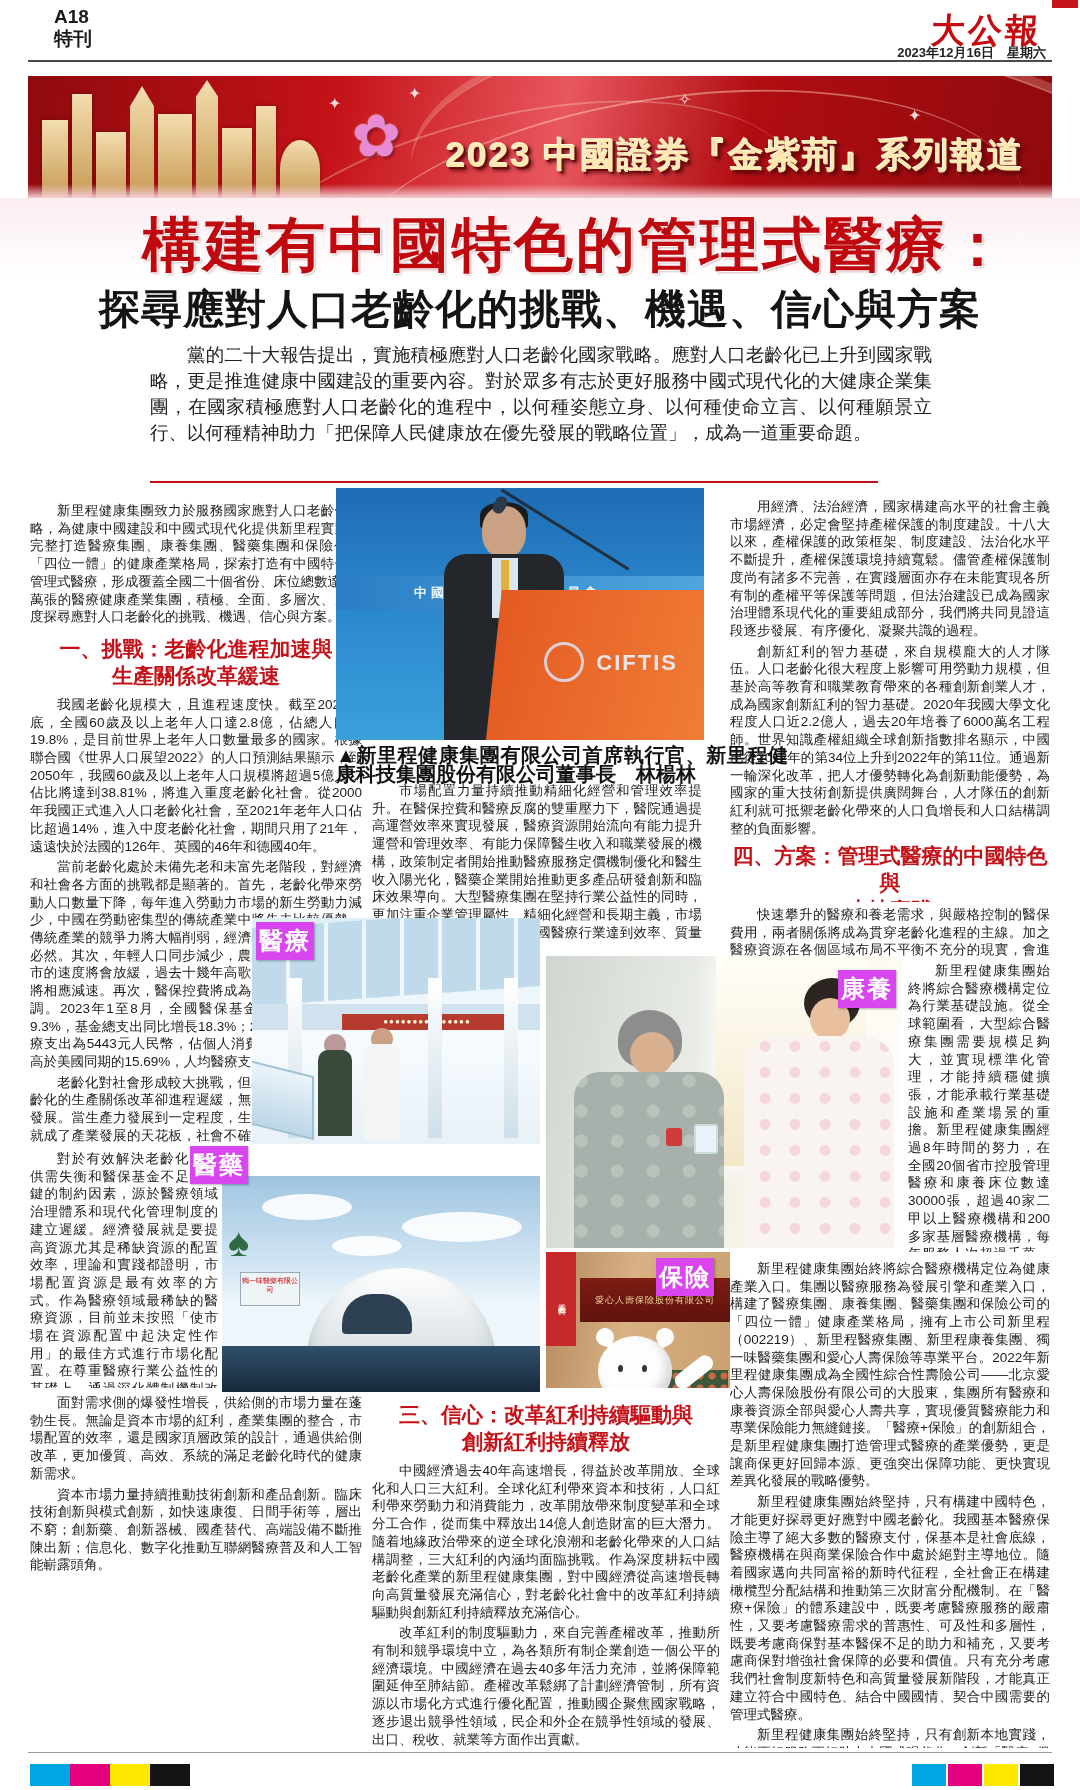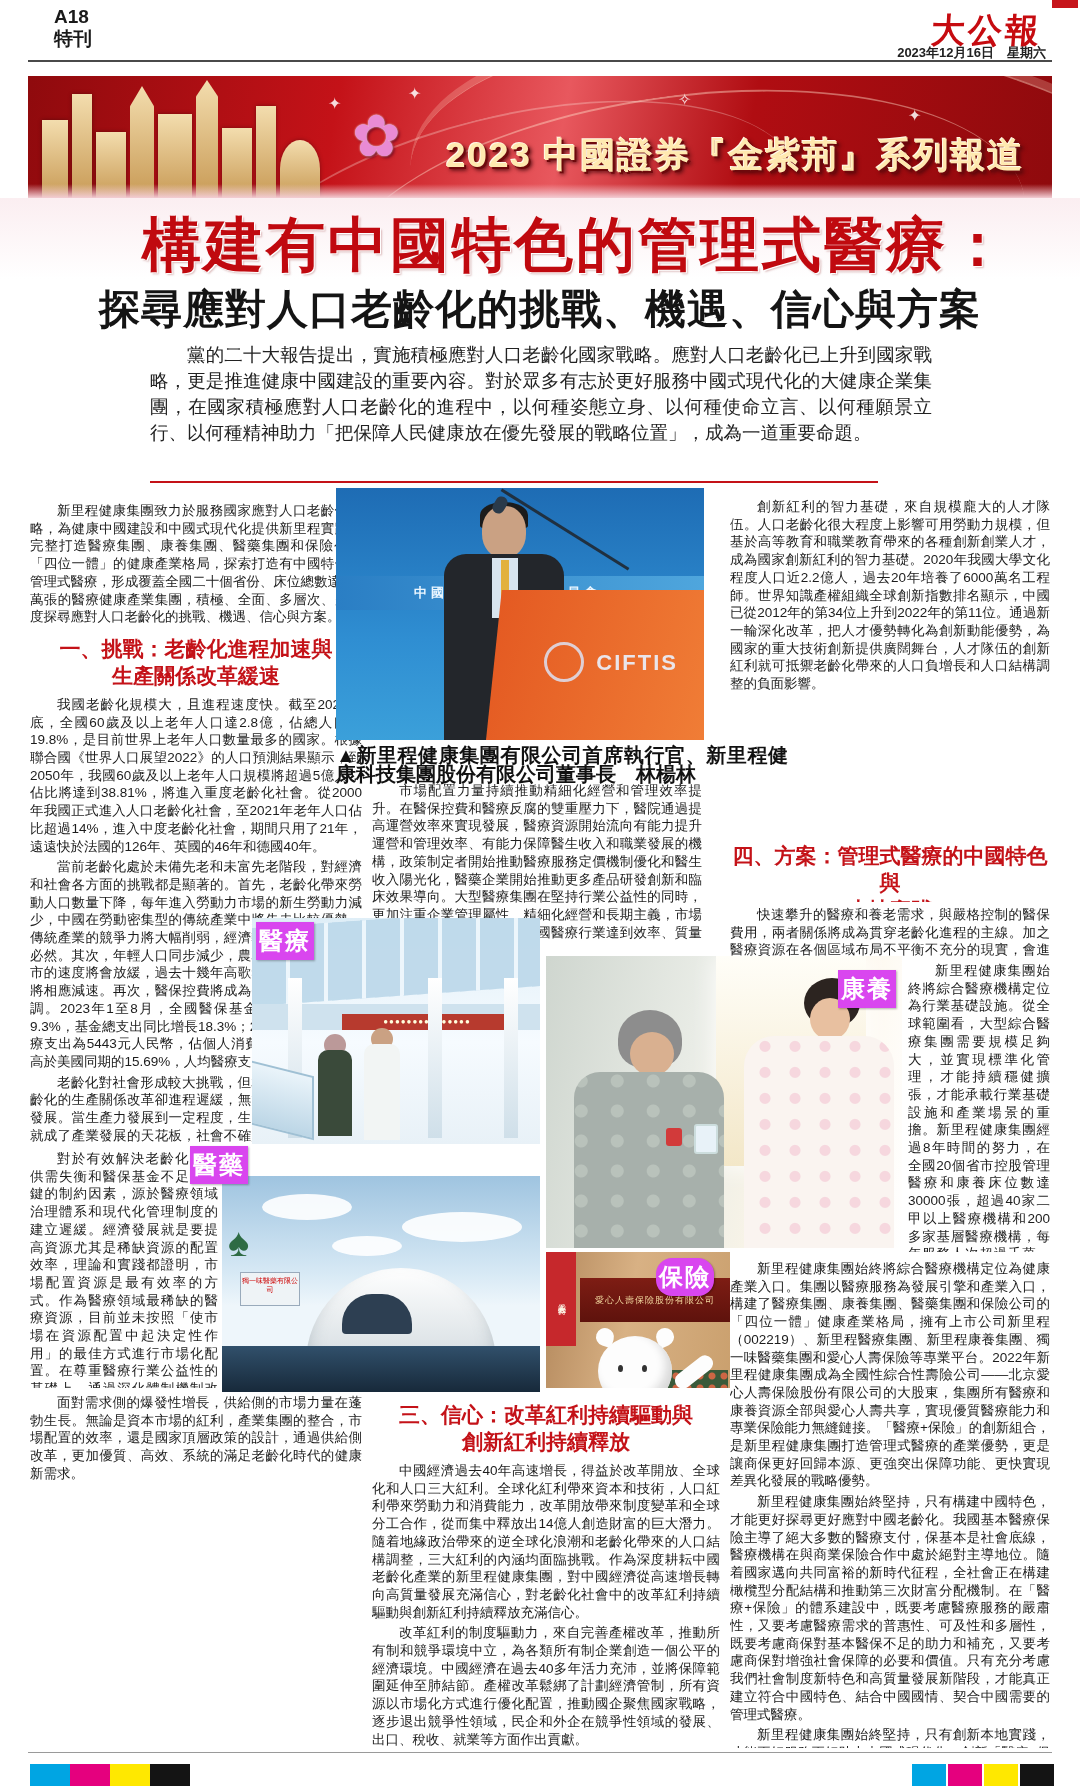--- a/index.html
+++ b/index.html
@@ -175,33 +175,35 @@
 生產關係改革緩速</div>
       <p>我國老齡化規模大，且進程速度快。截至2022年底，全國60歲及以上老年人口達2.8億，佔總人口的19.8%，是目前世界上老年人口數量最多的國家。根據聯合國《世界人口展望2022》的人口預測結果顯示，到2050年，我國60歲及以上老年人口規模將超過5億人，佔比將達到38.81%，將進入重度老齡化社會。從2000年我國正式進入人口老齡化社會，至2021年老年人口佔比超過14%，進入中度老齡化社會，期間只用了21年，遠遠快於法國的126年、英國的46年和德國40年。</p>
       <p>當前老齡化處於未備先老和未富先老階段，對經濟和社會各方面的挑戰都是顯著的。首先，老齡化帶來勞動人口數量下降，每年進入勞動力市場的新生勞動力減少，中國在勞動密集型的傳統產業中將失去比較優勢，傳統產業的競爭力將大幅削弱，經濟轉型發展也就成為必然。其次，年輕人口同步減少，農村勞動力轉移到城市的速度將會放緩，過去十幾年高歌猛進的城市化進程將相應減速。再次，醫保控費將成為醫療行業發展主基調。2023年1至8月，全國醫保基金總收入同比增長9.3%，基金總支出同比增長18.3%；2022年中國人均醫療支出為5443元人民幣，佔個人消費總額的17.16%，高於美國同期的15.69%，人均醫療支出已經達到極限。</p>
       <p>老齡化對社會形成較大挑戰，但相對應的，破解老齡化的生產關係改革卻進程遲緩，無法激發生產力高速發展。當生產力發展到一定程度，生產關係改革的制約就成了產業發展的天花板，社會不確定性被拉大，經濟周期被拉長。因此，我們需要跳出老齡化的技術概念，從社會生產關係改革的緯度看待老齡化，以生產關係的改革破解老齡化深層次矛盾，以更好應對世界百年未有之大變局。</p>
     </div>
   <div class="tcol" style="left:30px;top:1150px;width:188px;height:238px;">
       <p>對於有效解決老齡化醫療供需失衡和醫保基金不足，關鍵的制約因素，源於醫療領域治理體系和現代化管理制度的建立遲緩。經濟發展就是要提高資源尤其是稀缺資源的配置效率，理論和實踐都證明，市場配置資源是最有效率的方式。作為醫療領域最稀缺的醫療資源，目前並未按照「使市場在資源配置中起決定性作用」的最佳方式進行市場化配置。在尊重醫療行業公益性的基礎上，通過深化體制機制改革，深化用人、分配和決策體系，深化醫療專業色彩非行政色彩，才能實現醫療稀缺資源的有效配置和有序流動。醫療領域未能系統性建立現代醫院管理制度和現代法人治理體系，將加劇醫療資源供需失衡和醫療行業不平衡不充分的矛盾。</p>
     </div>
   <div class="tcol" style="left:30px;top:1394px;width:332px;height:354px;">
       <p>面對需求側的爆發性增長，供給側的市場力量在蓬勃生長。無論是資本市場的紅利，產業集團的整合，市場配置的效率，還是國家頂層政策的設計，通過供給側改革，更加優質、高效、系統的滿足老齡化時代的健康新需求。</p>
+      <p>資本市場力量持續推動技術創新和產品創新。臨床技術創新與模式創新，如快速康復、日間手術等，層出不窮；創新藥、創新器械、國產替代、高端設備不斷推陳出新；信息化、數字化推動互聯網醫療普及和人工智能嶄露頭角。</p>
     </div>
 
   <div class="tcol" style="left:372px;top:782px;width:330px;height:172px;">
       <p>市場配置力量持續推動精細化經營和管理效率提升。在醫保控費和醫療反腐的雙重壓力下，醫院通過提高運營效率來實現發展，醫療資源開始流向有能力提升運營和管理效率、有能力保障醫生收入和職業發展的機構，政策制定者開始推動醫療服務定價機制優化和醫生收入陽光化，醫藥企業開始推動更多產品研發創新和臨床效果導向。大型醫療集團在堅持行業公益性的同時，更加注重企業管理屬性、精細化經營和長期主義，市場化經營優勢呈現，促進了我國醫療行業達到效率、質量和價格的統一。</p>
     </div>
   <div class="tcol" style="left:372px;top:1392px;width:348px;height:356px;">
       <div class="sec-h" style="white-space: pre-line;">三、信心：改革紅利持續驅動與
 創新紅利持續釋放</div>
       <p>中國經濟過去40年高速增長，得益於改革開放、全球化和人口三大紅利。全球化紅利帶來資本和技術，人口紅利帶來勞動力和消費能力，改革開放帶來制度變革和全球分工合作，從而集中釋放出14億人創造財富的巨大潛力。隨着地緣政治帶來的逆全球化浪潮和老齡化帶來的人口結構調整，三大紅利的內涵均面臨挑戰。作為深度耕耘中國老齡化產業的新里程健康集團，對中國經濟從高速增長轉向高質量發展充滿信心，對老齡化社會中的改革紅利持續驅動與創新紅利持續釋放充滿信心。</p>
       <p>改革紅利的制度驅動力，來自完善產權改革，推動所有制和競爭環境中立，為各類所有制企業創造一個公平的經濟環境。中國經濟在過去40多年活力充沛，並將保障範圍延伸至肺結節。產權改革鬆綁了計劃經濟管制，所有資源以市場化方式進行優化配置，推動國企聚焦國家戰略，逐步退出競爭性領域，民企和外企在競爭性領域的發展、出口、稅收、就業等方面作出貢獻。</p>
     </div>
 
   <div class="tcol" style="left:730px;top:498px;width:320px;height:340px;">
+      <p>用經濟、法治經濟，國家構建高水平的社會主義市場經濟，必定會堅持產權保護的制度建設。十八大以來，產權保護的政策框架、制度建設、法治化水平不斷提升，產權保護環境持續寬鬆。儘管產權保護制度尚有諸多不完善，在實踐層面亦存在未能實現各所有制的產權平等保護等問題，但法治建設已成為國家治理體系現代化的重要組成部分，我們將共同見證這段逐步發展、有序優化、凝聚共識的過程。</p>
       <p>創新紅利的智力基礎，來自規模龐大的人才隊伍。人口老齡化很大程度上影響可用勞動力規模，但基於高等教育和職業教育帶來的各種創新創業人才，成為國家創新紅利的智力基礎。2020年我國大學文化程度人口近2.2億人，過去20年培養了6000萬名工程師。世界知識產權組織全球創新指數排名顯示，中國已從2012年的第34位上升到2022年的第11位。通過新一輪深化改革，把人才優勢轉化為創新動能優勢，為國家的重大技術創新提供廣闊舞台，人才隊伍的創新紅利就可抵禦老齡化帶來的人口負增長和人口結構調整的負面影響。</p>
     </div>
   <div class="tcol" style="left:730px;top:842px;width:320px;height:60px;">
     <div class="sec-h" style="margin: 0px; white-space: pre-line;">四、方案：管理式醫療的中國特色與
 本地實踐</div>
   </div>
   <div class="tcol" style="left:730px;top:906px;width:320px;height:52px;">
       <p>快速攀升的醫療和養老需求，與嚴格控制的醫保費用，兩者關係將成為貫穿老齡化進程的主線。加之醫療資源在各個區域布局不平衡不充分的現實，會進一步強化醫療養老需求與支付端的供需矛盾。新里程健康集團矢志不移參與國家應對老齡化戰略，殫精竭慮提供企業解決方案，凝心聚勢助推行業生產關係變革，堅定信心創造經濟價值和社會價值。</p>
     </div>
   <div class="tcol" style="left:908px;top:962px;width:142px;height:290px;">
@@ -282,21 +284,21 @@
     <div class="ms-sign">愛心人壽保險股份有限公司</div>
     <div class="ms-flowers"></div>
     <div class="ms-ear1"></div>
       <div class="ms-ear2"></div>
     <div class="ms-head"></div>
     <div class="ms-eye1"></div>
       <div class="ms-eye2"></div>
     <div class="ms-arm"></div>
 
   </div>
-  <div class="plabel" style="left:656px;top:1258px;border-radius:16px;">保險</div>
+  <div class="plabel" style="left:656px;top:1258px;">保險</div>
 
   <div class="foot-rule"></div>
   <div class="cbar" style="left: 30px; background: rgb(0, 165, 227);"></div>
   <div class="cbar" style="left: 70px; background: rgb(229, 0, 126);"></div>
   <div class="cbar" style="left: 110px; background: rgb(255, 232, 0);"></div>
   <div class="cbar" style="left: 150px; background: rgb(20, 20, 20);"></div>
   <div class="cbar r" style="left: 912px; background: rgb(0, 165, 227);"></div>
   <div class="cbar r" style="left: 948px; background: rgb(229, 0, 126);"></div>
   <div class="cbar r" style="left: 984px; background: rgb(255, 232, 0);"></div>
   <div class="cbar r" style="left: 1020px; background: rgb(20, 20, 20);"></div>

